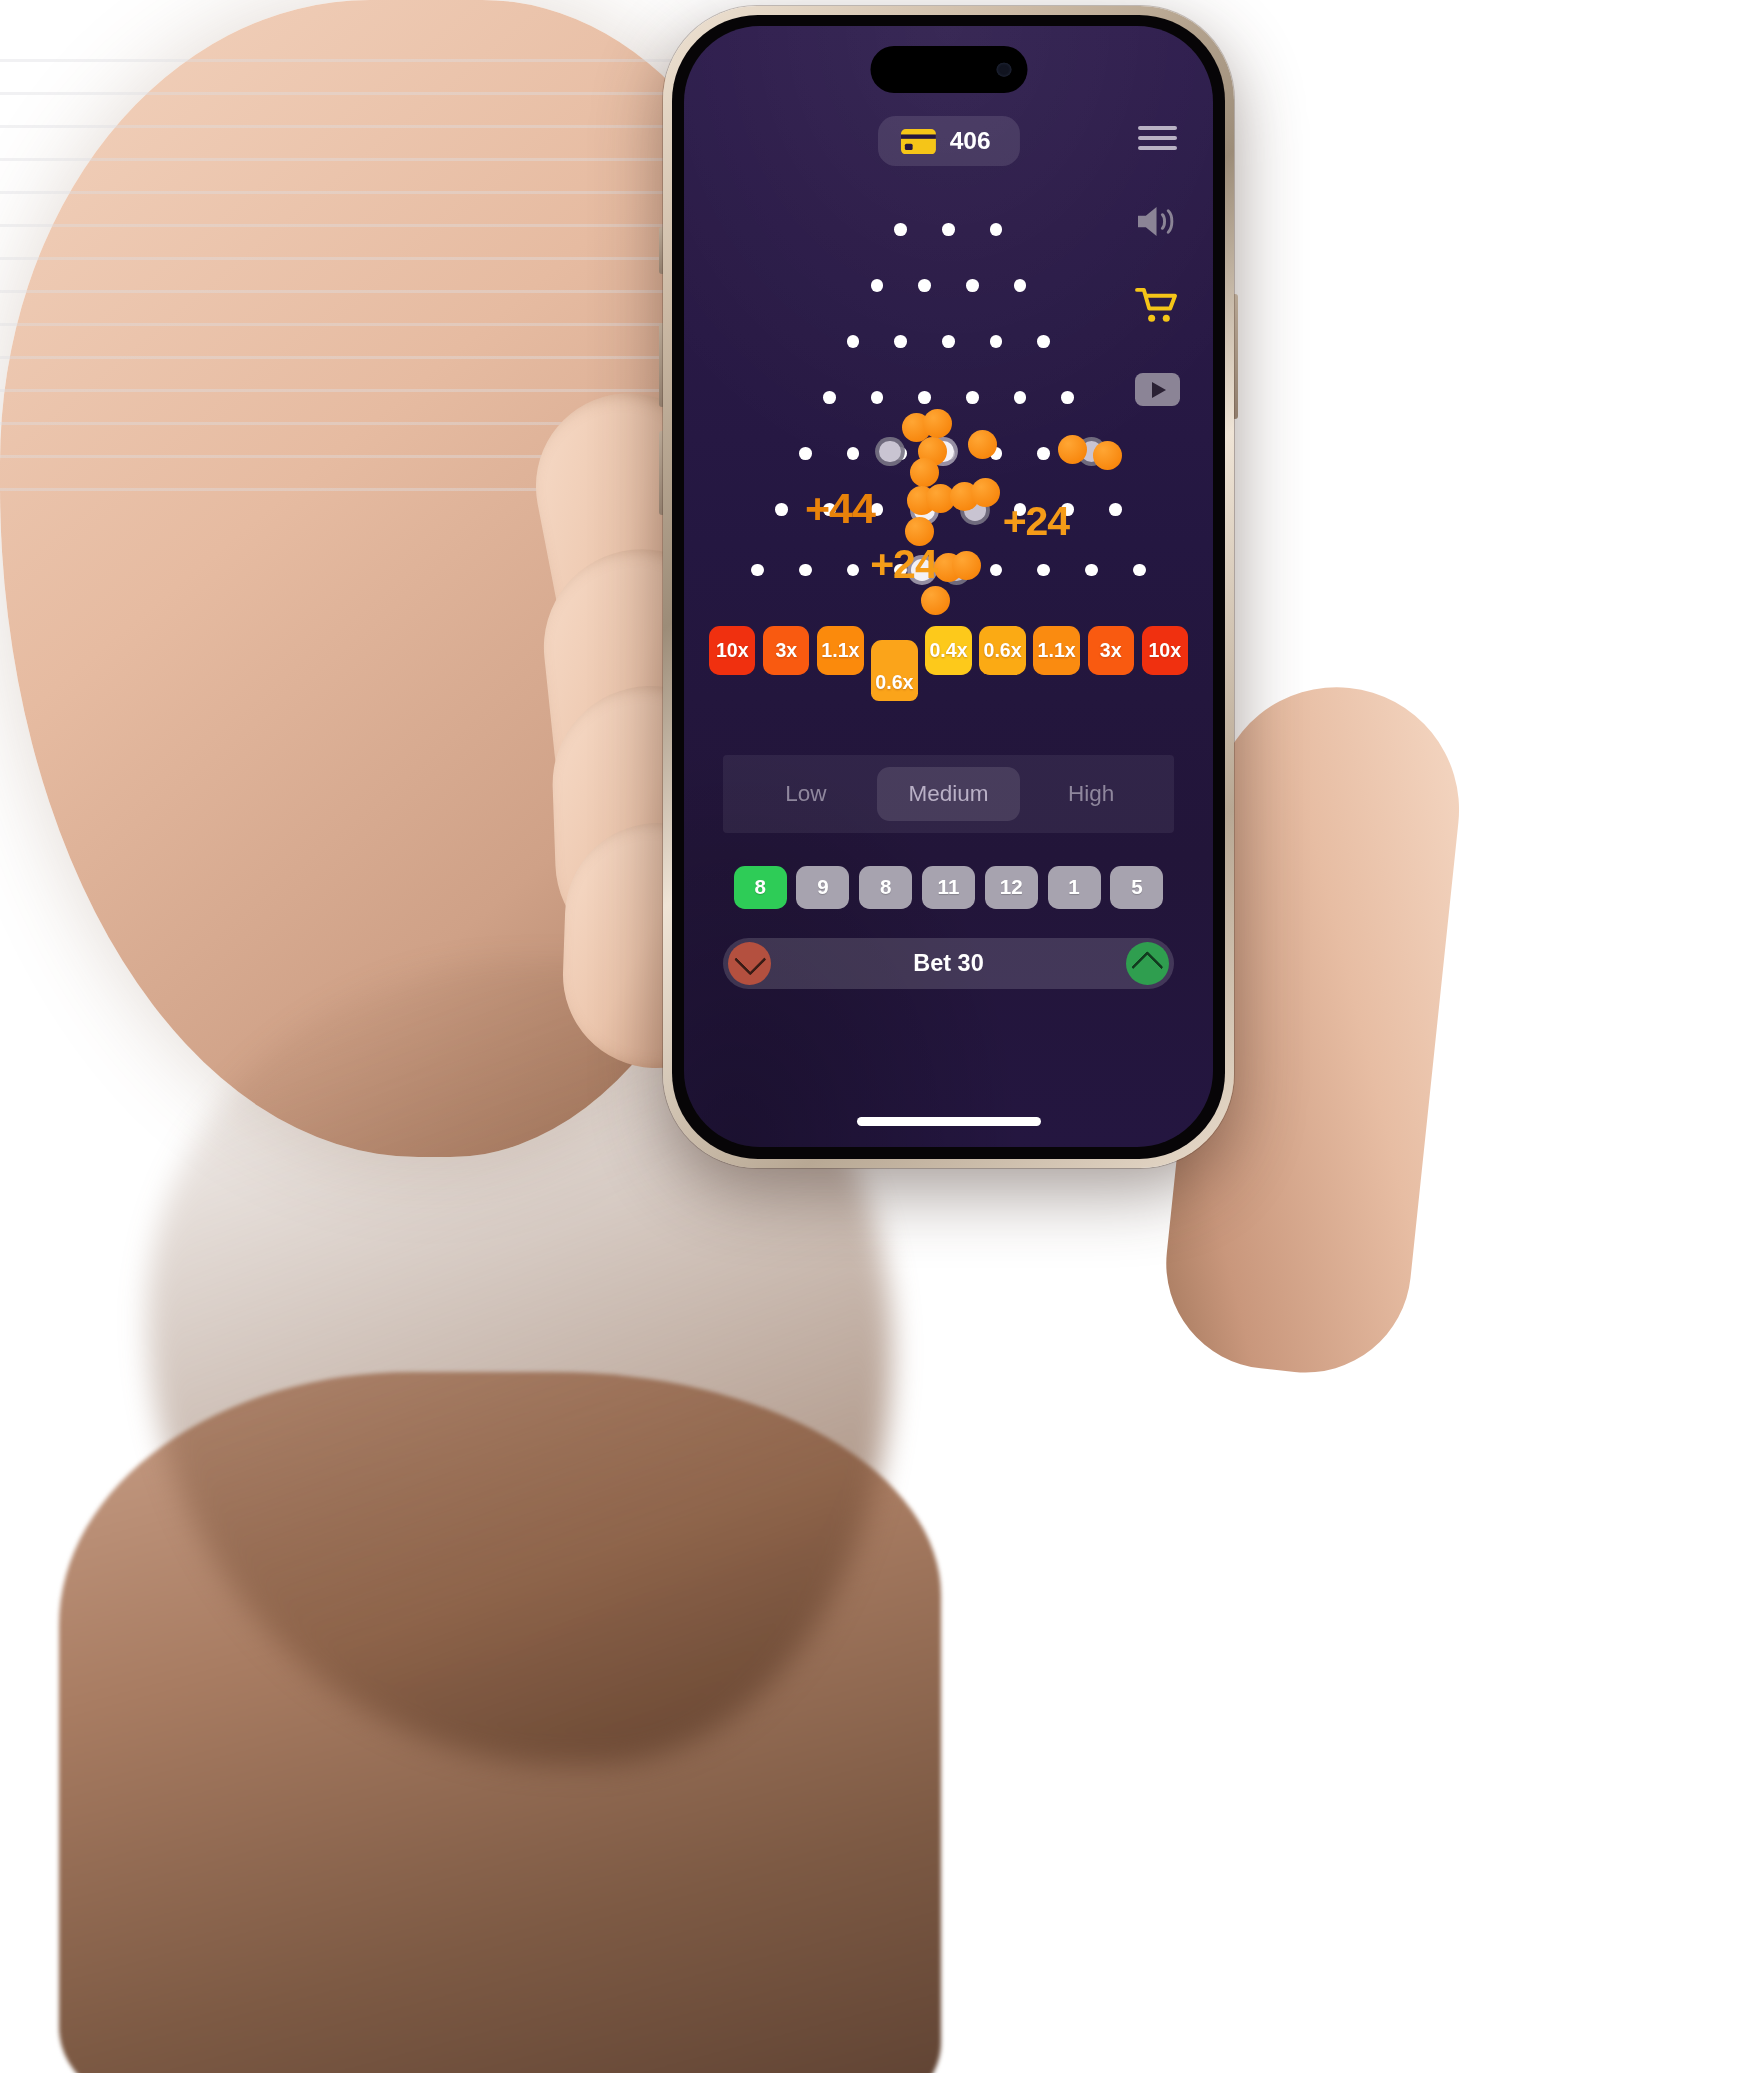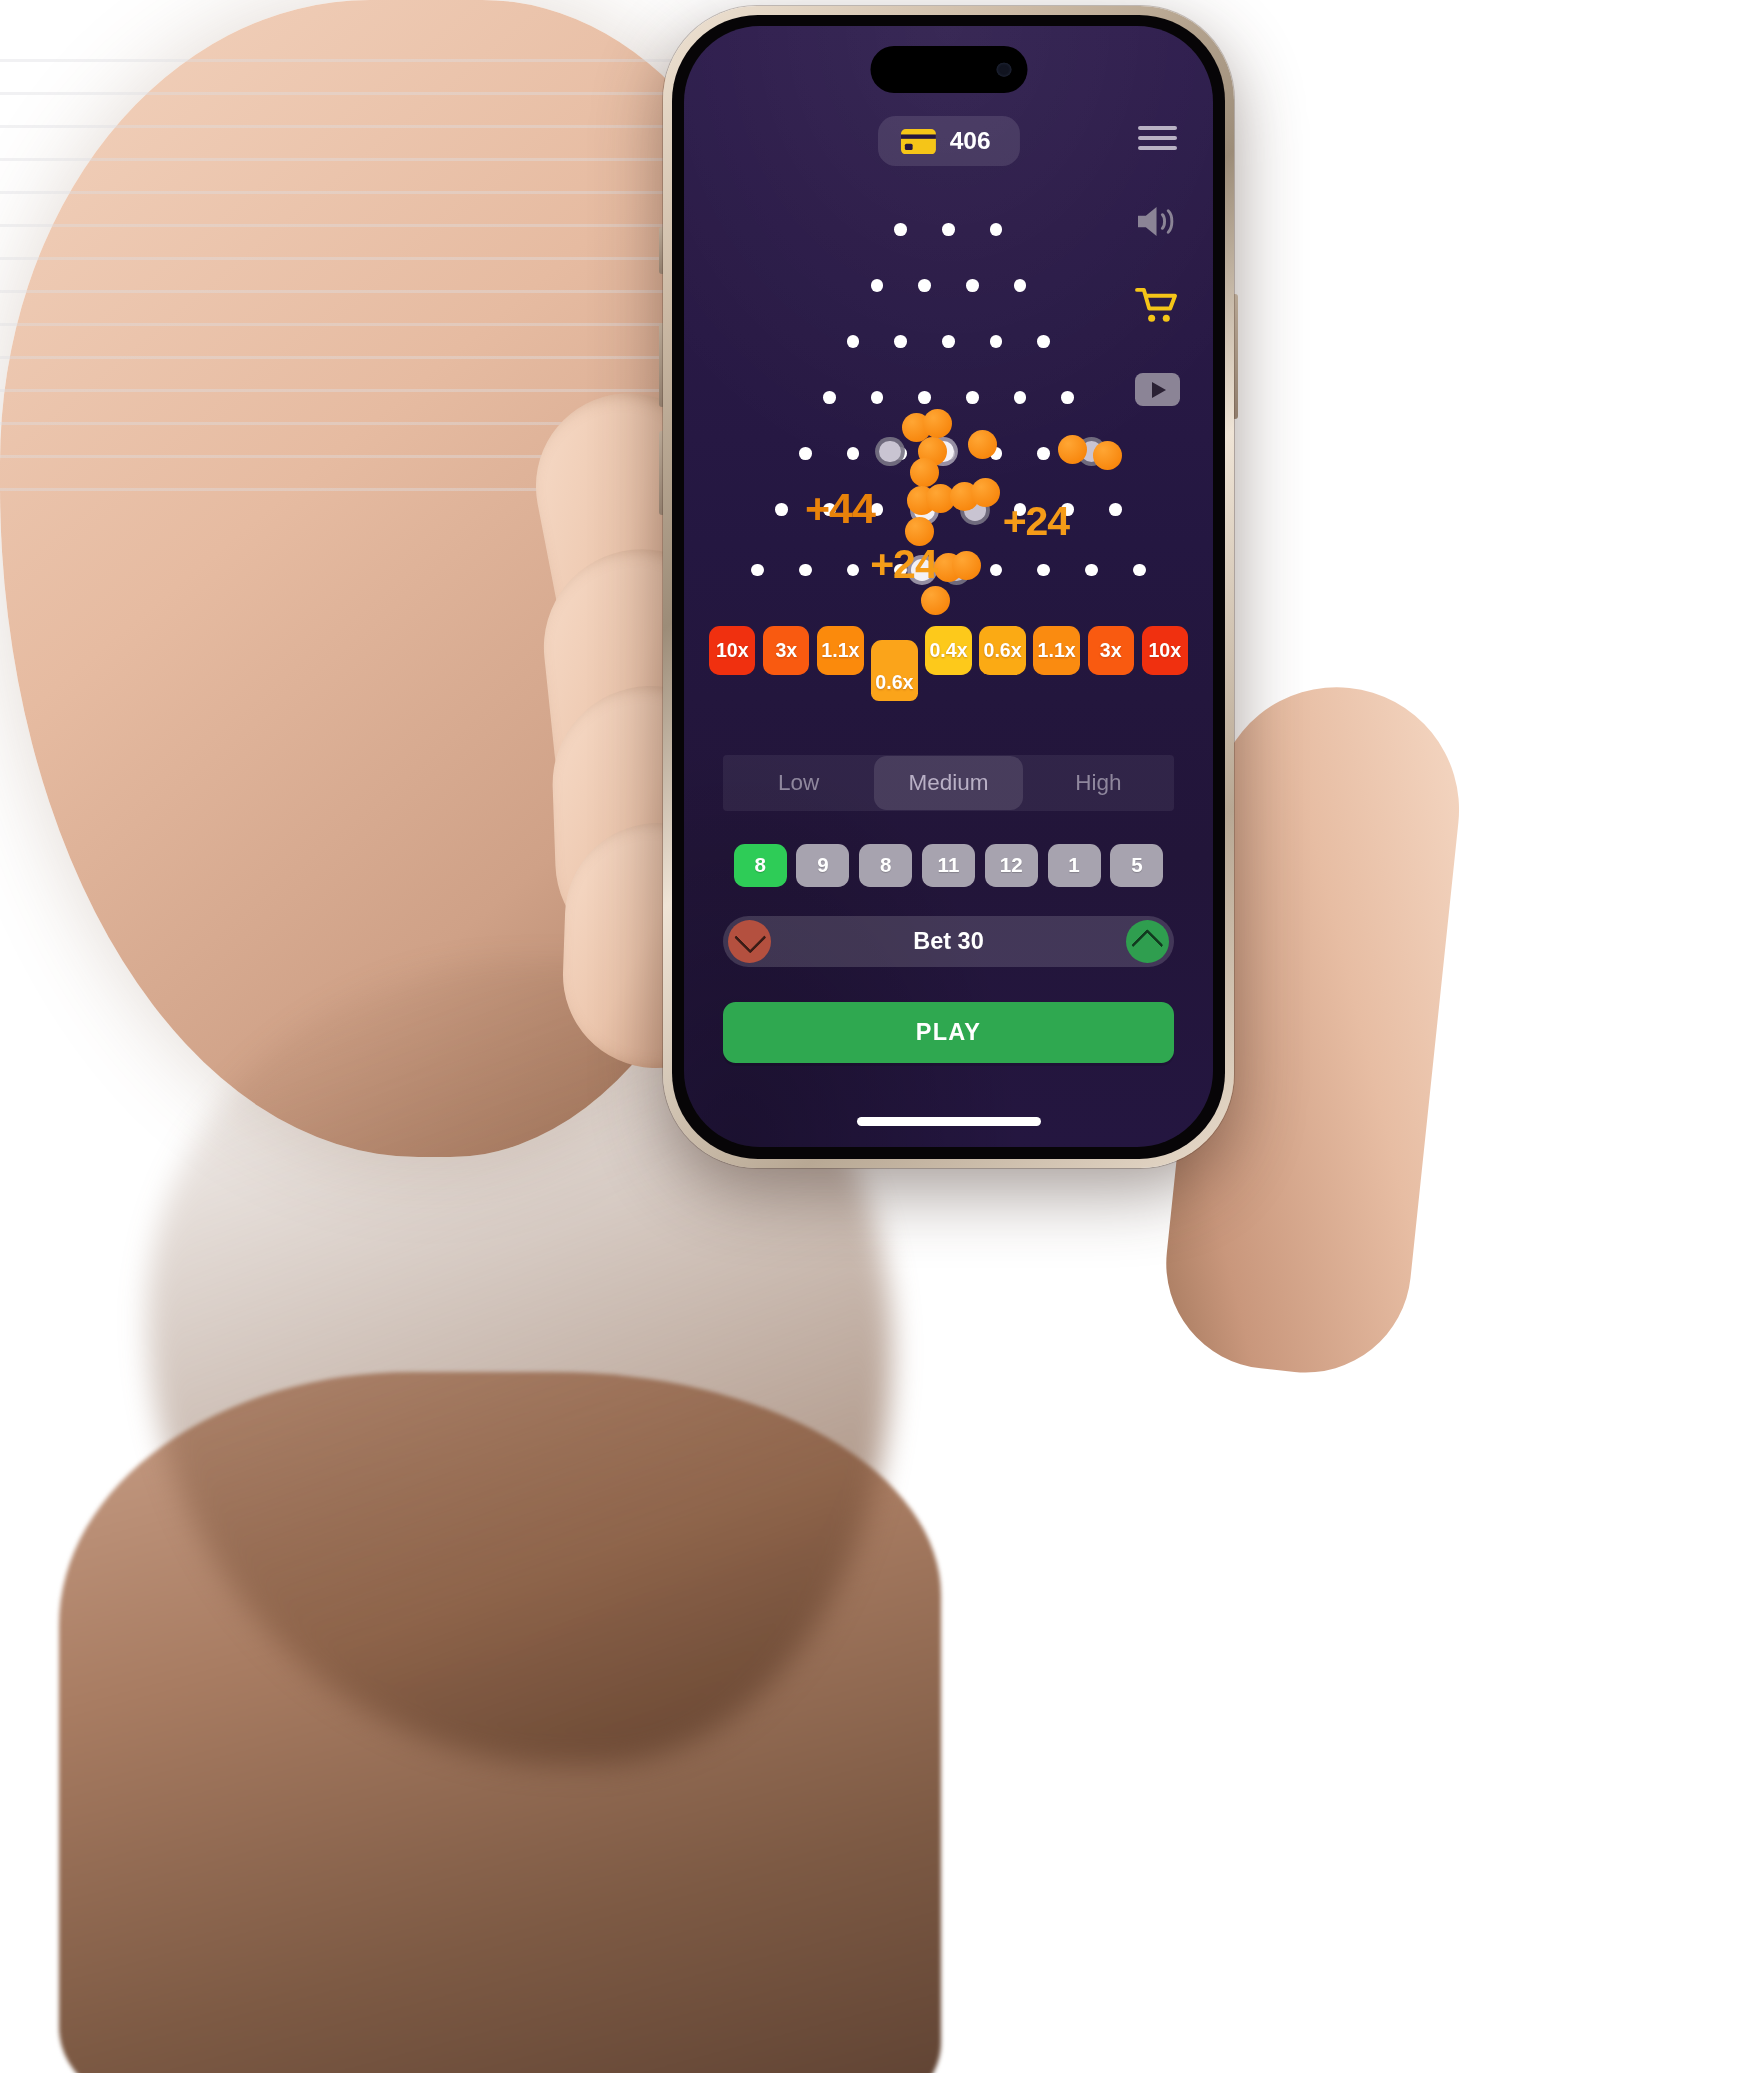--- a/index.html
+++ b/index.html
@@ -301,21 +301,21 @@
   #controls {
     position: absolute;
     left: 39px; right: 39px;
     top: 729px;
     z-index: 4;
   }
   #risk-selector {
     display: flex;
     background: rgba(255,255,255,0.065);
     border-radius: 4px;
-    padding: 1px;
+    padding: 12px;
     margin-bottom: 33px;
   }
   .risk-opt {
     flex: 1;
     text-align: center;
     padding: 13.7px 0;
     border-radius: 12.7px;
     color: #8f879d;
     font-size: 22.5px;
     font-weight: 400;
@@ -569,21 +569,20 @@
     <div id="bet-row">
       <div class="step-btn dec">
         <span class="chev"></span>
       </div>
       <div id="bet-label">Bet 30</div>
       <div class="step-btn inc">
         <span class="chev"></span>
       </div>
     </div>
 
-    <div id="play-button">PLAY</div>
   </div>
 
   <div id="home-indicator"></div>
 
 </div>
 </div>
 </div>
 
 
 </body></html>

